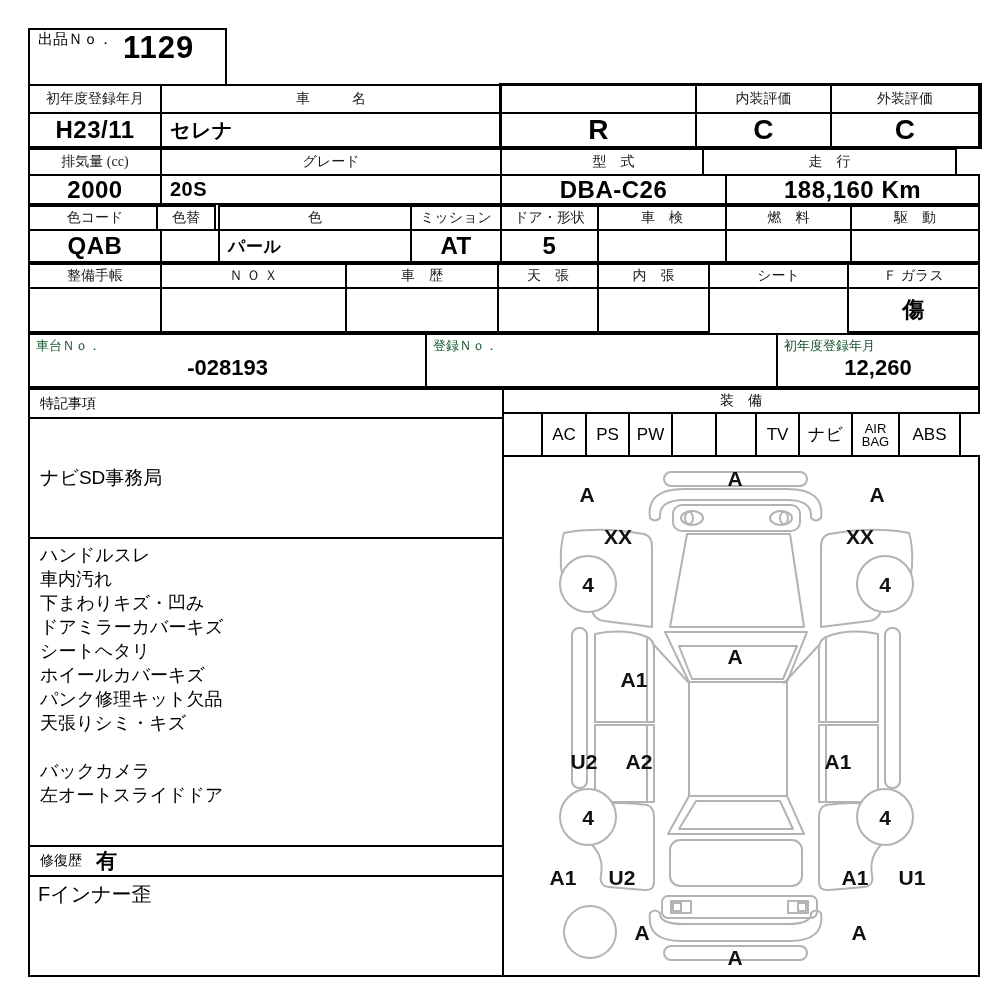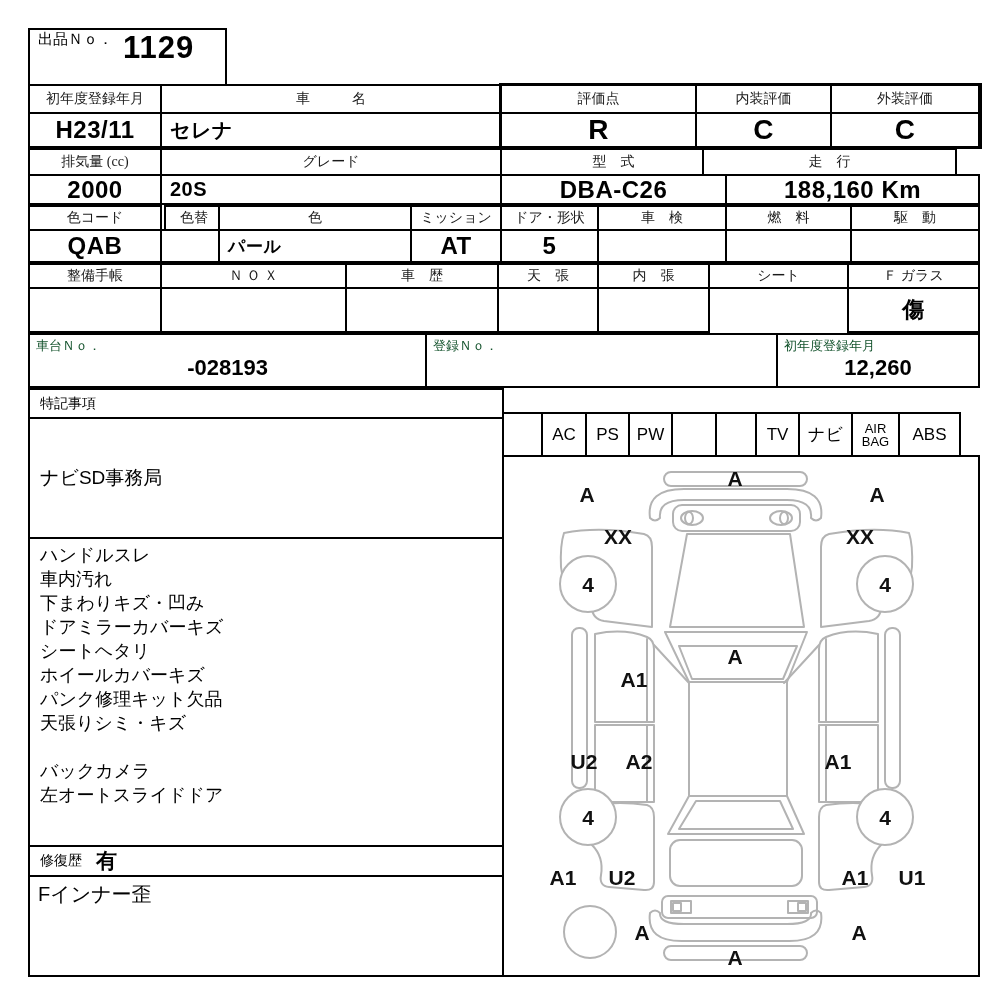--- a/index.html
+++ b/index.html
@@ -43,21 +43,20 @@
 
 <div class="sheet">
 
   <div class="box lotbox" style="left:28px;top:28px;width:199px;height:58px;">
     <span class="lbl">出品Ｎｏ．</span>
     <span class="val">1129</span>
   </div>
 
   <div class="box hcell" style="left:28px;top:84px;width:134px;height:30px;">初年度登録年月</div>
   <div class="box hcell" style="left:160px;top:84px;width:342px;height:30px;">車　　　名</div>
-  <div class="box hcell" style="left:500px;top:84px;width:197px;height:30px;">評価点</div>
   <div class="box hcell" style="left:695px;top:84px;width:137px;height:30px;">内装評価</div>
   <div class="box hcell" style="left:830px;top:84px;width:150px;height:30px;">外装評価</div>
 
   <div class="box vcell" style="left:28px;top:112px;width:134px;height:36px;">H23/11</div>
   <div class="box vcell left fs20" style="left:160px;top:112px;width:342px;height:36px;">セレナ</div>
   <div class="box vcell fs28" style="left:500px;top:112px;width:197px;height:36px;">R</div>
   <div class="box vcell fs28" style="left:695px;top:112px;width:137px;height:36px;">C</div>
   <div class="box vcell fs28" style="left:830px;top:112px;width:150px;height:36px;">C</div>
   <div class="overlay" style="left:499px;top:83px;width:483px;height:66px;"></div>
 
@@ -65,21 +64,21 @@
   <div class="box hcell" style="left:160px;top:148px;width:342px;height:28px;">グレード</div>
   <div class="box hcell" style="left:500px;top:148px;width:227px;height:28px;">型　式</div>
   <div class="box hcell" style="left:702px;top:148px;width:255px;height:28px;">走　行</div>
 
   <div class="box vcell" style="left:28px;top:174px;width:134px;height:31px;">2000</div>
   <div class="box vcell left fs20" style="left:160px;top:174px;width:342px;height:31px;">20S</div>
   <div class="box vcell" style="left:500px;top:174px;width:227px;height:31px;">DBA-C26</div>
   <div class="box vcell" style="left:725px;top:174px;width:255px;height:31px;">188,160 Km</div>
 
   <div class="box hcell" style="left:28px;top:205px;width:134px;height:26px;">色コード</div>
-  <div class="box hcell" style="left:164px;top:205px;width:60px;height:26px;">色替</div>
+  <div class="box hcell" style="left:156px;top:205px;width:60px;height:26px;">色替</div>
   <div class="box hcell" style="left:218px;top:205px;width:194px;height:26px;">色</div>
   <div class="box hcell" style="left:410px;top:205px;width:92px;height:26px;">ミッション</div>
   <div class="box hcell" style="left:500px;top:205px;width:99px;height:26px;">ドア・形状</div>
   <div class="box hcell" style="left:597px;top:205px;width:130px;height:26px;">車　検</div>
   <div class="box hcell" style="left:725px;top:205px;width:127px;height:26px;">燃　料</div>
   <div class="box hcell" style="left:850px;top:205px;width:130px;height:26px;">駆　動</div>
 
   <div class="box vcell" style="left:28px;top:229px;width:134px;height:34px;">QAB</div>
   <div class="box vcell" style="left:160px;top:229px;width:60px;height:34px;"></div>
   <div class="box vcell left fs17" style="left:218px;top:229px;width:194px;height:34px;">パール</div>
@@ -131,20 +130,21 @@
       <div class="note-line"></div>
       <div class="note-line">バックカメラ</div>
       <div class="note-line">左オートスライドドア</div>
     </div>
   <div class="box repair" style="left:28px;top:845px;width:476px;height:32px;">
     <span class="lbl">修復歴</span>
     <span class="val">有</span>
   </div>
   <div class="box repairnote" style="left:28px;top:875px;width:476px;height:102px;">Fインナー歪</div>
 
+  <div class="box equiphead" style="left:502px;top:388px;width:478px;height:26px;">装　備</div>
   <div class="box equipgrid" style="left:502px;top:412px;width:459px;height:45px;">
     <div class="ecell"></div>
     <div class="ecell">AC</div>
     <div class="ecell">PS</div>
     <div class="ecell">PW</div>
     <div class="ecell"></div>
     <div class="ecell"></div>
     <div class="ecell">TV</div>
     <div class="ecell">ナビ</div>
     <div class="ecell small">AIR BAG</div>

